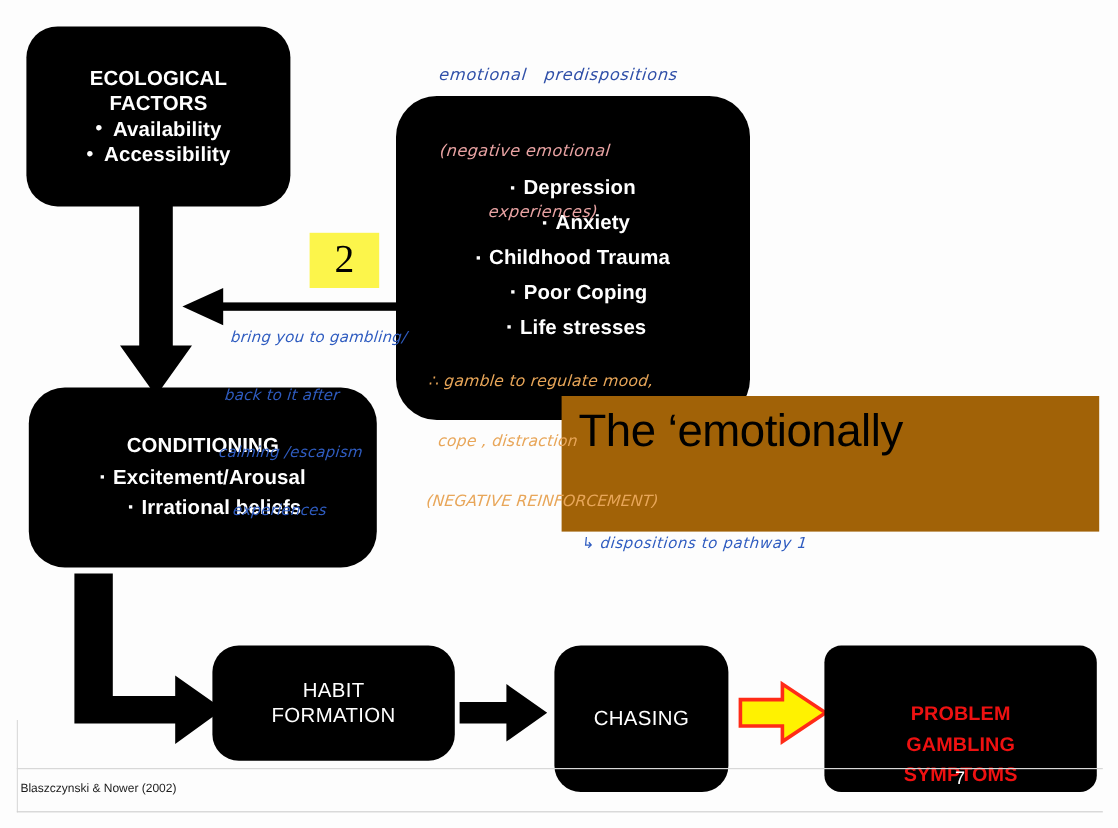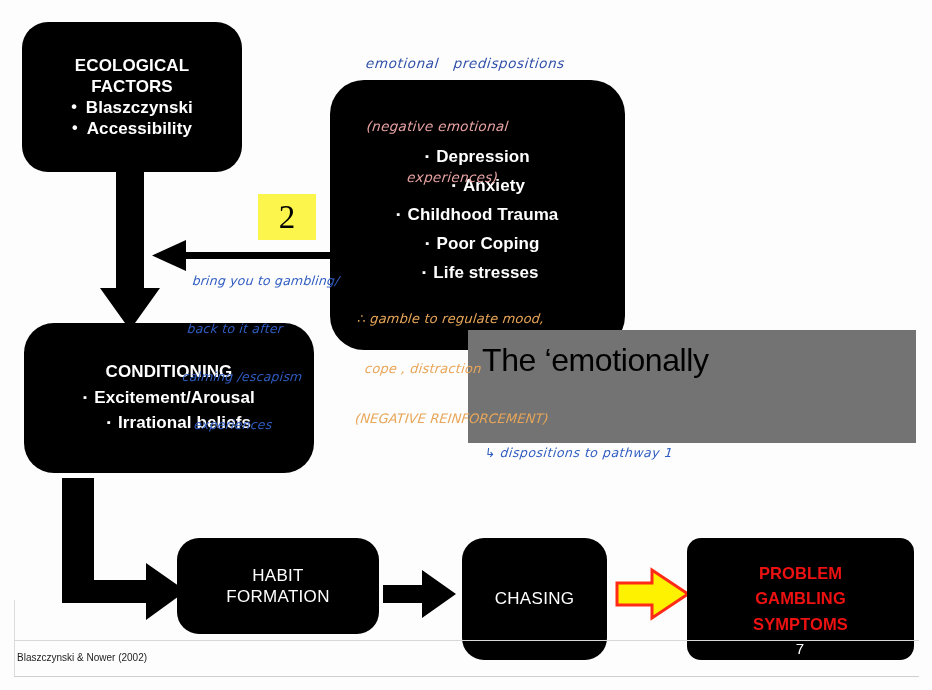--- a/index.html
+++ b/index.html
@@ -46,40 +46,40 @@
   
   #conditioning{left:24px;top:323px;width:290px;height:150px;border-radius:30px;}
   #conditioning .ttl{margin-bottom:3px;}
   #conditioning .li{margin:2px 0;}
 
   
   #habit{left:177px;top:538px;width:202px;height:96px;border-radius:22px;}
   #habit .ttl{font-size:17px;font-weight:normal;letter-spacing:.3px;}
   #chasing{left:462px;top:538px;width:145px;height:122px;border-radius:22px;}
   #chasing .ttl{font-size:17px;font-weight:normal;letter-spacing:.3px;}
-  #problem{left:687px;top:538px;width:227px;height:122px;border-radius:14px;}
+  #problem{left:687px;top:538px;width:227px;height:122px;border-radius:14px;justify-content:flex-end;}
   #problem .ttl{color:#ee1111;font-size:16.5px;font-weight:bold;line-height:1.55;}
 
   
   .svgl{position:absolute;left:0;top:0;width:932px;height:690px;pointer-events:none;}
 
   
   #badge2{
     position:absolute;left:258px;top:194px;width:58px;height:46px;
     background:#FCF54B;color:#000;
     font-size:33px;line-height:46px;text-align:center;
     font-family:"Liberation Serif", serif;
   }
 
   
   #banner{
     position:absolute;left:468px;top:330px;width:448px;height:113px;
-    background:#737373;color:#000000;
+    background:#a16207;color:#000000;
     font-family:"Liberation Sans", sans-serif;
-    font-size:32px;line-height:55px;
+    font-size:38px;line-height:55px;
     padding:3px 0 0 14px;box-sizing:border-box;
     letter-spacing:-.4px;
   }
 
   
   .hw{
     position:absolute;
     font-family:"DejaVu Sans", sans-serif;
     font-size:12.5px;
     line-height:1.28;
@@ -140,21 +140,21 @@
     </g>
 
     <g>
       <polygon points="617,583 652,583 652,570 688,594 652,618 652,605 617,605" fill="#FFF200" stroke="#FF2B17" stroke-width="3" stroke-linejoin="miter"></polygon>
     </g>
   </svg>
 
   <div class="node" id="ecological">
     <div class="ttl">ECOLOGICAL</div>
     <div class="ttl">FACTORS</div>
-    <div class="li"><span class="bd">•</span><span>Blaszczynski</span></div>
+    <div class="li"><span class="bd">•</span><span>Availability</span></div>
     <div class="li"><span class="bd">•</span><span>Accessibility</span></div>
   </div>
 
   <div class="node" id="emotional">
     <div class="li"><span class="bq">▪</span><span>Depression</span></div>
     <div class="li" style="padding-left:22px;"><span class="bq">▪</span><span>Anxiety</span></div>
     <div class="li" style="padding-left:0;"><span class="bq">▪</span><span>Childhood Trauma</span></div>
     <div class="li" style="padding-left:10px;"><span class="bq">▪</span><span>Poor Coping</span></div>
     <div class="li" style="padding-left:6px;"><span class="bq">▪</span><span>Life stresses</span></div>
   </div>

